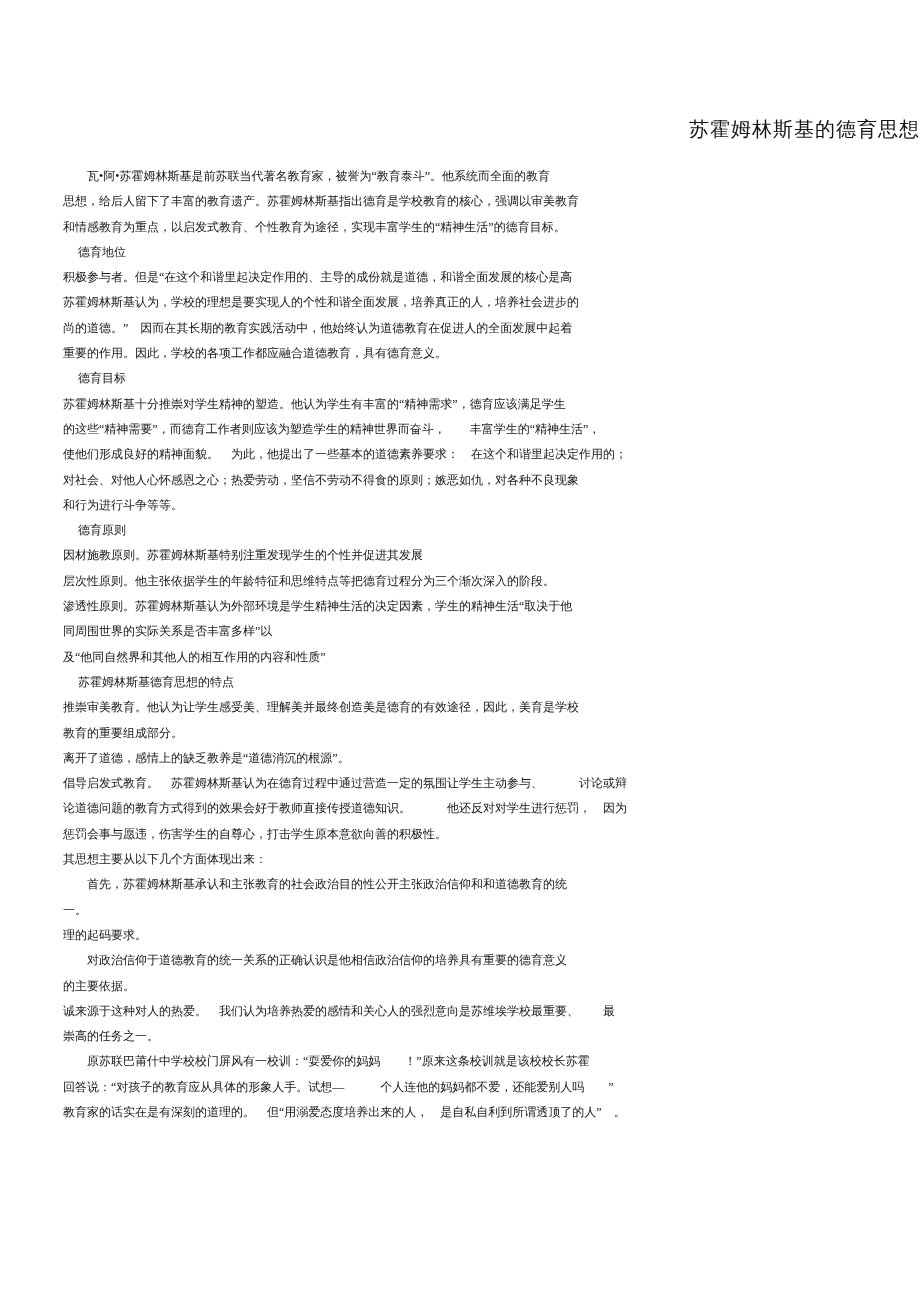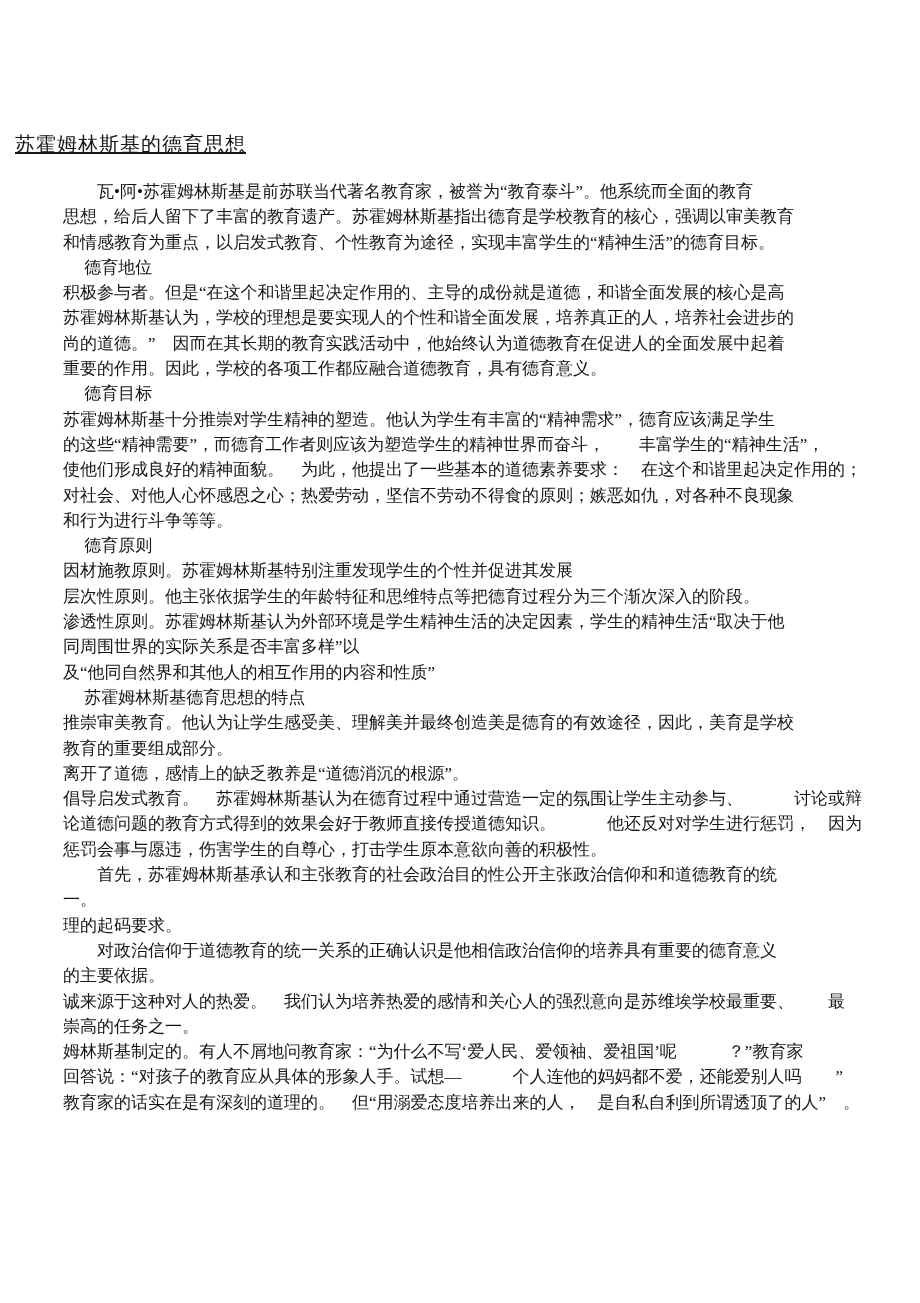--- a/index.html
+++ b/index.html
@@ -10,34 +10,33 @@
   .page {
     position: relative;
     width: 920px;
     height: 1303px;
     background: #ffffff;
     overflow: hidden;
     font-family: "Liberation Serif", "DejaVu Serif", serif;
     color: #151515;
   }
   .doc-title {
-    margin: 15px;
+    margin: 0;
     padding-top: 114px;
-    text-align: left;
+    text-align: right;
     font-size: 20px;
     font-weight: 400;
     line-height: 30px;
     letter-spacing: 1px;
     white-space: pre;
-    text-decoration: underline;
   }
   .doc-body {
     margin: 20px 0 0 63px;
     width: 800px;
-    font-size: 17px;
+    font-size: 12px;
     line-height: 25.3px;
   }
   .line {
     white-space: pre;
     height: 25.3px;
     overflow: visible;
   }
 </style>
 </head>
 <body>
@@ -65,24 +64,25 @@
     <div class="line">渗透性原则。苏霍姆林斯基认为外部环境是学生精神生活的决定因素，学生的精神生活“取决于他</div>
     <div class="line">同周围世界的实际关系是否丰富多样”以</div>
     <div class="line">及“他同自然界和其他人的相互作用的内容和性质”</div>
     <div class="line">　 苏霍姆林斯基德育思想的特点</div>
     <div class="line">推崇审美教育。他认为让学生感受美、理解美并最终创造美是德育的有效途径，因此，美育是学校</div>
     <div class="line">教育的重要组成部分。</div>
     <div class="line">离开了道德，感情上的缺乏教养是“道德消沉的根源”。</div>
     <div class="line">倡导启发式教育。　苏霍姆林斯基认为在德育过程中通过营造一定的氛围让学生主动参与、　　　讨论或辩</div>
     <div class="line">论道德问题的教育方式得到的效果会好于教师直接传授道德知识。　　　他还反对对学生进行惩罚，　因为</div>
     <div class="line">惩罚会事与愿违，伤害学生的自尊心，打击学生原本意欲向善的积极性。</div>
+    <div class="line">其思想主要从以下几个方面体现出来：</div>
     <div class="line">　　首先，苏霍姆林斯基承认和主张教育的社会政治目的性公开主张政治信仰和和道德教育的统</div>
     <div class="line">一。</div>
     <div class="line">理的起码要求。</div>
     <div class="line">　　对政治信仰于道德教育的统一关系的正确认识是他相信政治信仰的培养具有重要的德育意义</div>
     <div class="line">的主要依据。</div>
     <div class="line">诚来源于这种对人的热爱。　我们认为培养热爱的感情和关心人的强烈意向是苏维埃学校最重要、　　最</div>
     <div class="line">崇高的任务之一。</div>
-    <div class="line">姆林斯基制定的。有人不屑地问教育家：“为什么不写‘爱人民、爱领袖、爱祖国’呢　　　？”教育家</div>
+    <div class="line">　　原苏联巴莆什中学校校门屏风有一校训：“耍爱你的妈妈　　！”原来这条校训就是该校校长苏霍</div>
     <div class="line">回答说：“对孩子的教育应从具体的形象人手。试想—　　　个人连他的妈妈都不爱，还能爱别人吗　　”</div>
     <div class="line">教育家的话实在是有深刻的道理的。　但“用溺爱态度培养出来的人，　是自私自利到所谓透顶了的人”　。</div>
   </div>
 </div>
 
 </body></html>

